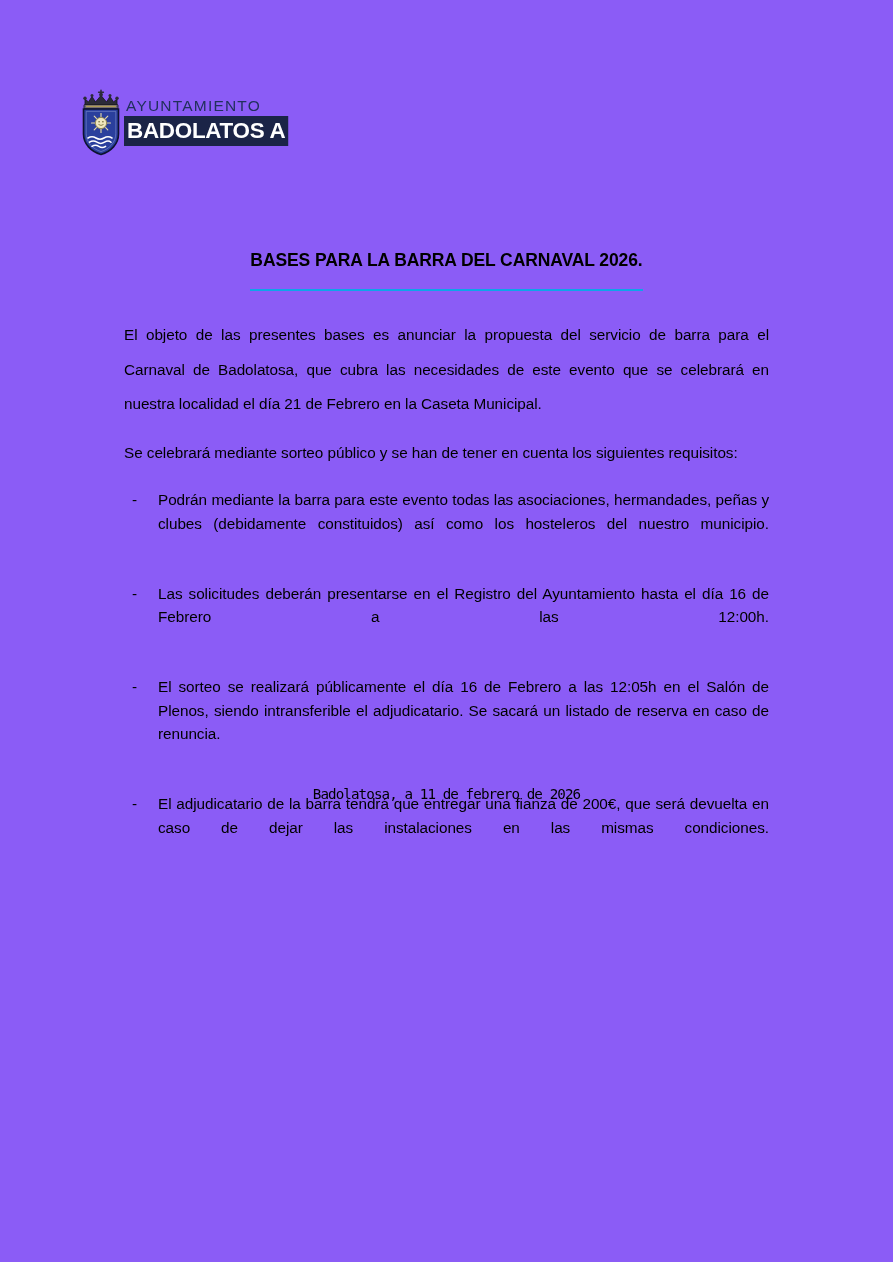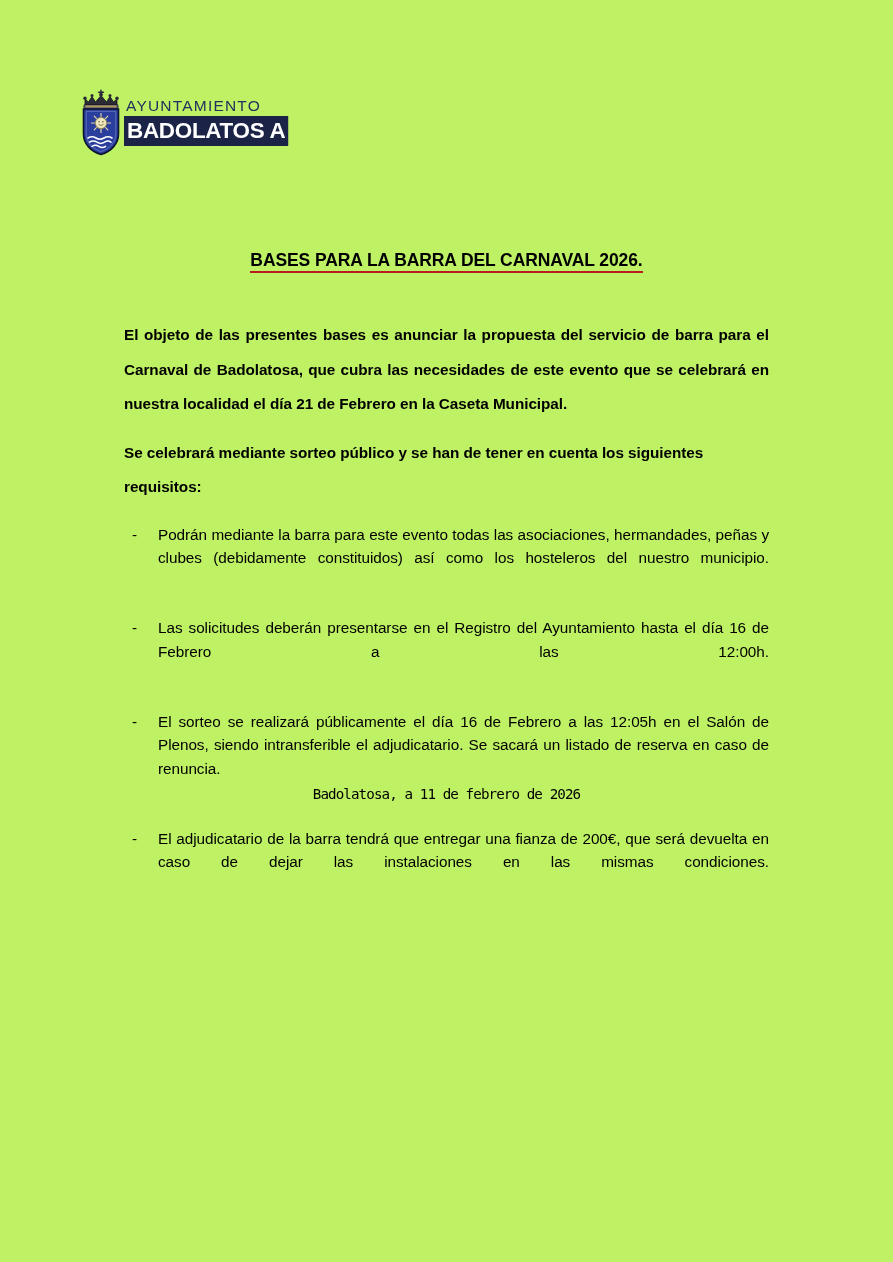--- a/index.html
+++ b/index.html
@@ -12,21 +12,21 @@
     height: 1262px;
     position: relative;
     font-family: "Liberation Sans", sans-serif;
     color: #000000;
     overflow: hidden;
   }
 
   .page {
     position: absolute;
     inset: 0;
-    background: #bef264;
+    background: #8b5cf6;
   }
 
   
   .letterhead {
     position: absolute;
     left: 76px;
     top: 88px;
     width: 300px;
     height: 72px;
   }
@@ -74,38 +74,37 @@
     left: 124px;
     top: 238px;
     width: 645px;
     text-align: center;
     font-family: "Liberation Sans", sans-serif;
     font-weight: bold;
     font-size: 17.5px;
     letter-spacing: -0.1px;
   }
   .doc-title span {
-    border-bottom: 2px solid #b91c1c;
-    padding-bottom: 1px;
+    border-bottom: 2px solid #0ea5e9;
+    padding-bottom: 19px;
   }
 
   .content {
     position: absolute;
     left: 124px;
     top: 318px;
     width: 645px;
     font-size: 15.3px;
   }
 
   p.para {
     margin: 0 0 0 0;
     text-align: justify;
     line-height: 34.5px;
     letter-spacing: -0.05px;
-    font-weight: bold;
   }
   p.para.tight {
     text-align: left;
   }
 
   .gap-a { height: 14px; }
   .gap-b { height: 18px; }
 
   ul.req-list {
     list-style: none;

